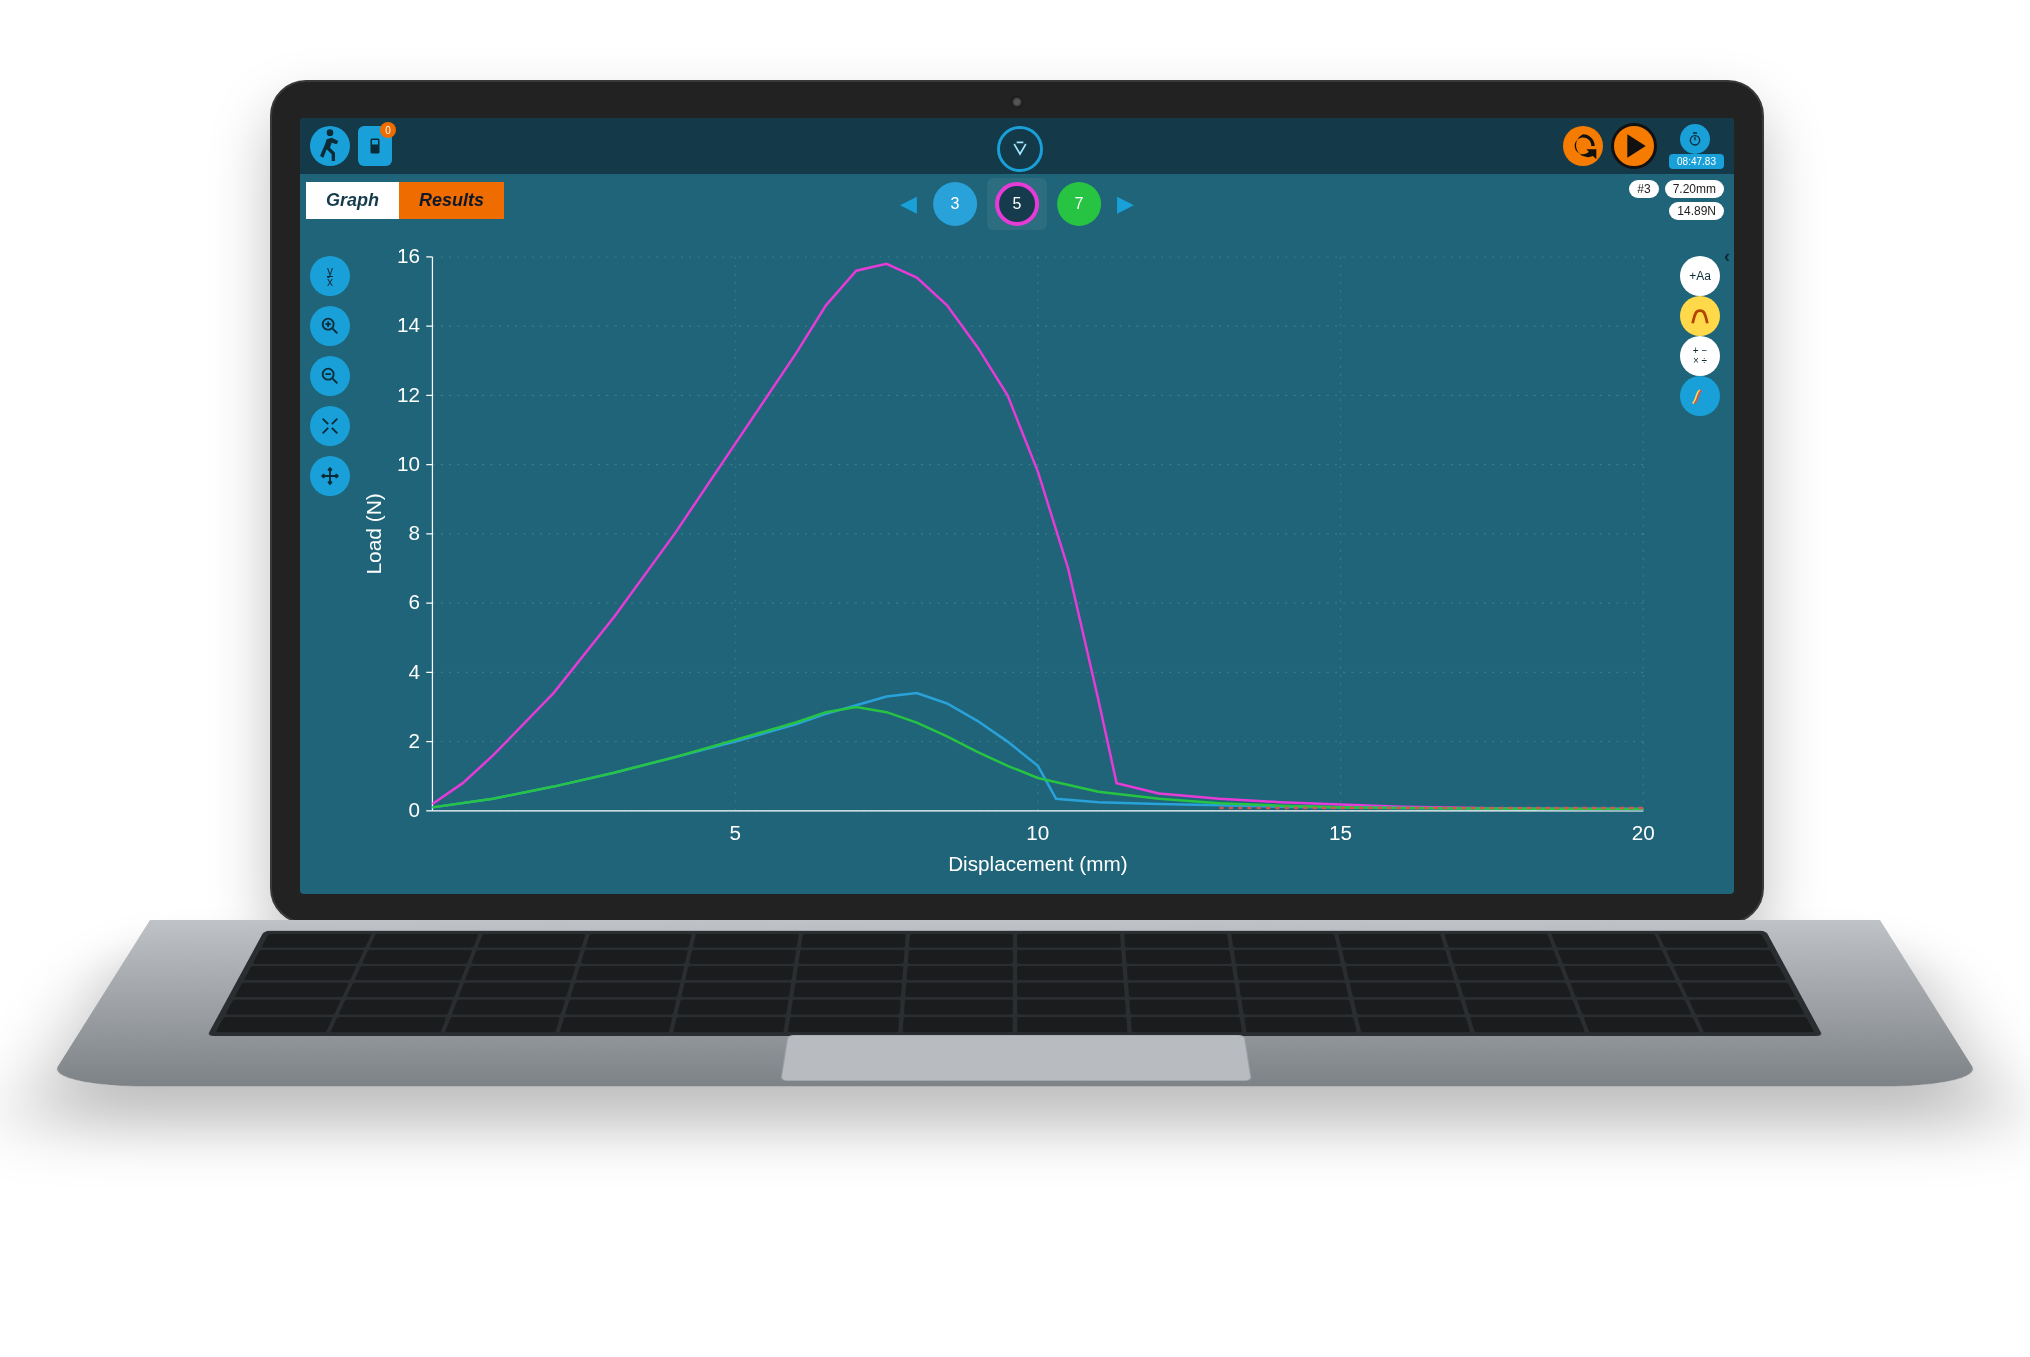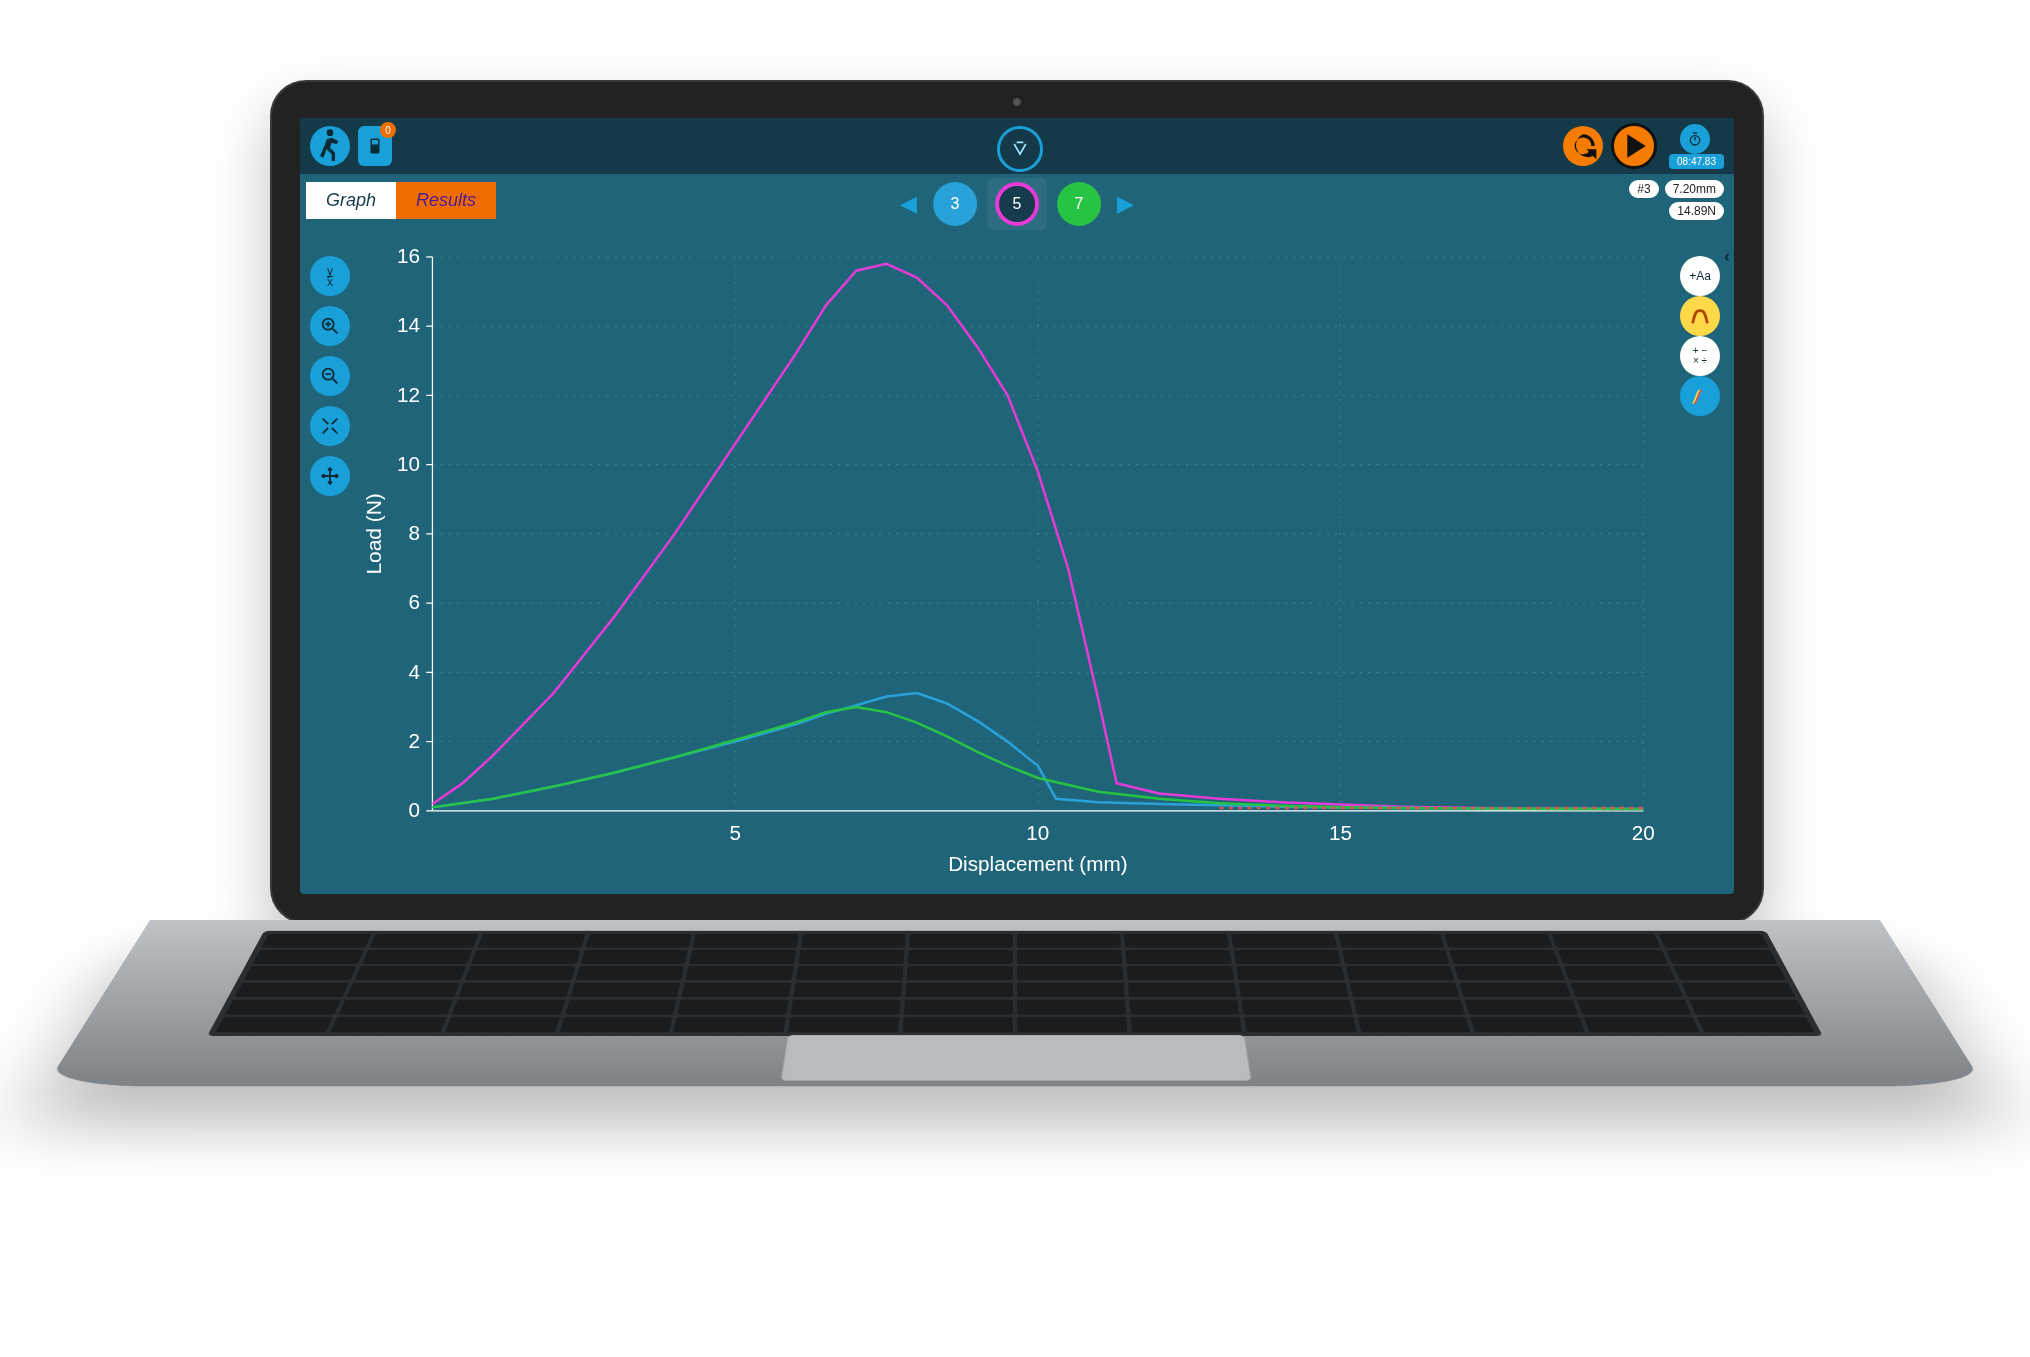--- a/index.html
+++ b/index.html
@@ -56,24 +56,24 @@
   .timer{font-size:10px;color:#fff;background:#1aa0d8;border-radius:4px;padding:2px 8px;margin-left:4px;}
   .logo{position:absolute;left:calc(50% - 20px);top:8px;width:40px;height:40px;border-radius:50%;border:3px solid #1aa0d8;display:flex;align-items:center;justify-content:center;color:#9fe8ff;font-weight:bold;}
 
   
   .row2{
     position:absolute;left:0;right:0;top:56px;height:52px;
     display:flex;align-items:center;
   }
   .tabs{display:flex;margin-left:6px;}
   .tab{
-    padding:8px 20px;font-style:italic;font-size:18px;border:none;
+    padding:8px 20px;font-style:italic;font-size:18px;border:none;font-weight:bold;
   }
   .tab.active{background:#fff;color:#153b4c;}
-  .tab.inactive{background:#ef6c00;color:#4c1d95;}
+  .tab.inactive{background:#ef6c00;color:#0f172a;}
   .runselect{position:absolute;left:50%;transform:translateX(-50%);top:4px;display:flex;align-items:center;gap:10px;}
   .arrow{color:#1aa0d8;font-size:22px;padding:0 6px;cursor:pointer;}
   .runbtn{width:36px;height:36px;border-radius:50%;display:flex;align-items:center;justify-content:center;color:#fff;font-size:16px;border:4px solid transparent;}
   .run-blue{background:#29a2da;}
   .run-mag{background:#153b4c;border-color:#e73bd8;}
   .run-green{background:#27c443;}
   .runbox{background:rgba(255,255,255,.06);padding:4px 8px;border-radius:6px;}
   .readouts{position:absolute;right:10px;top:6px;display:flex;flex-direction:column;align-items:flex-end;gap:4px;font-size:12px;}
   .pill{background:#fff;color:#222;border-radius:12px;padding:2px 8px;}
   .readrow{display:flex;gap:6px;align-items:center;}

